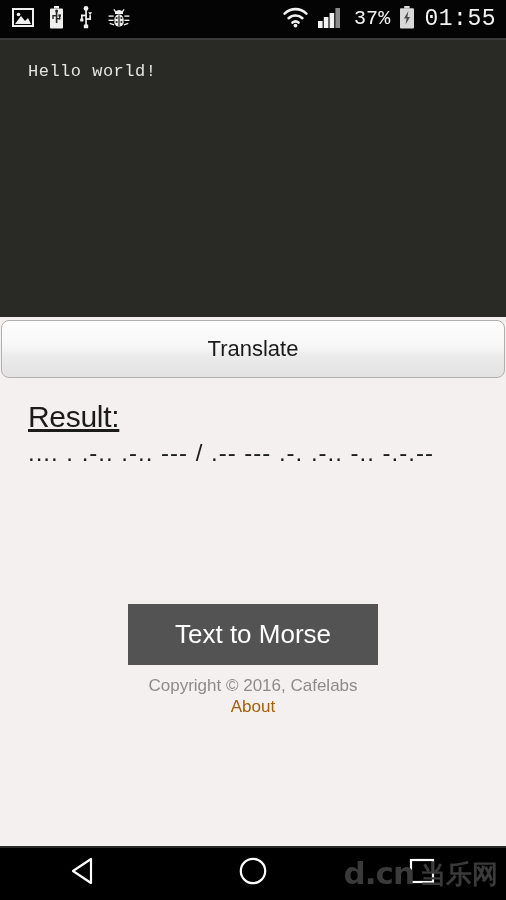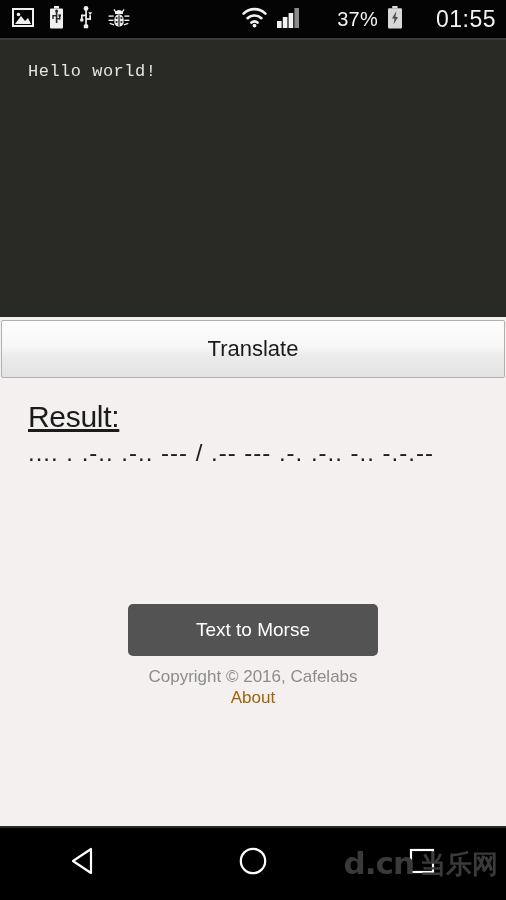--- a/index.html
+++ b/index.html
@@ -27,22 +27,21 @@
     flex:0 0 auto;
   }
   .sb-left { display:flex; align-items:center; gap:15px; }
   .sb-right { margin-left:auto; display:flex; align-items:center; gap:9px; }
   .sb-ico { display:block; }
   .sb-text {
     color:#f2f2f2;
     font-size:21px;
     line-height:1;
     letter-spacing:0.2px;
-    font-family:Liberation Sans, sans-serif;
-    margin-left:24px;
+    font-family:Liberation Mono, monospace;
   }
   .sb-pct { font-size:20px; }
   .sb-clock { font-size:23px; letter-spacing:0.5px; }
   .sb-hairline {
     height:2px;
     background:#3a3a38;
     flex:0 0 auto;
   }
 
   
@@ -63,21 +62,21 @@
   .translate-wrap {
     flex:0 0 auto;
     padding:3px 1px 0 1px;
     background:#f4f0ef;
   }
   .btn-translate {
     display:block;
     width:100%;
     height:58px;
     border:1px solid #b0b0b0;
-    border-radius:2px;
+    border-radius:8px;
     background:linear-gradient(to bottom,#fdfdfd 0%,#f7f7f7 45%,#ececed 62%,#e2e2e3 100%);
     box-shadow:0 1px 0 rgba(255,255,255,0.9) inset;
     color:#1b1b1b;
     font-size:22px;
     font-family:"Liberation Sans", sans-serif;
     cursor:pointer;
   }
 
   
   .content {
@@ -108,45 +107,45 @@
     position:absolute;
     left:0; right:0;
     top:226px;
     text-align:center;
   }
   .btn-morse {
     display:inline-block;
     min-width:250px;
     padding:15px 34px;
     border:none;
-    border-radius:5px;
+    border-radius:0;
     background:#535353;
     color:#ffffff;
-    font-size:19px;
+    font-size:26px;
     font-family:"Liberation Sans", sans-serif;
     cursor:pointer;
   }
   .copyright {
     margin-top:10px;
     font-size:17px;
     color:#8c8c8c;
     line-height:1.25;
   }
   .about-link {
     display:block;
     font-size:17px;
     color:#a16207;
     text-decoration:none;
     line-height:1.25;
     cursor:pointer;
   }
 
   
   .navbar {
-    height:74px;
+    height:54px;
     background:#000;
     flex:0 0 auto;
     position:relative;
     display:flex;
     align-items:center;
   }
   .nav-hairline {
     position:absolute;
     top:0; left:0; right:0;
     height:2px;

